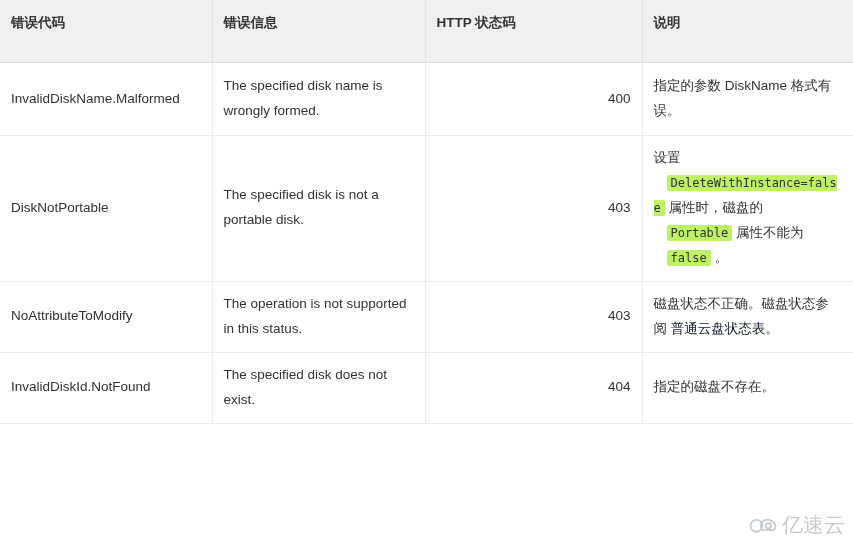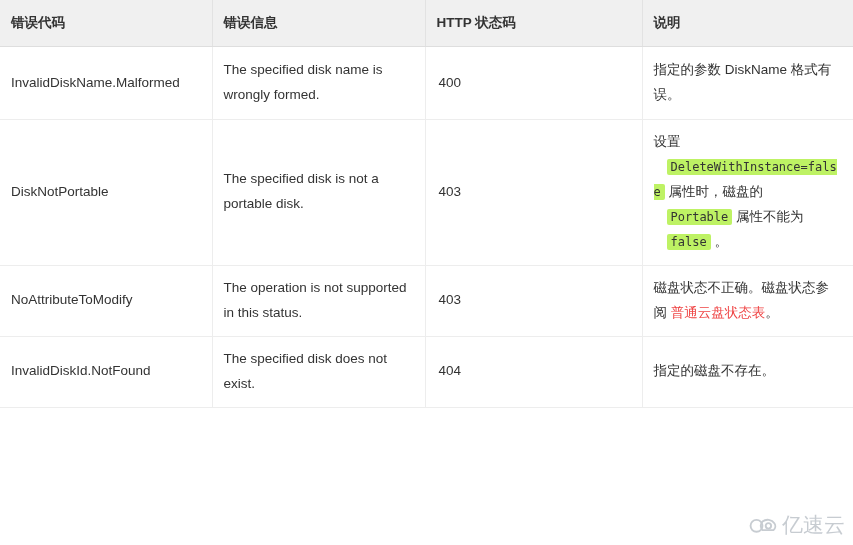--- a/index.html
+++ b/index.html
@@ -27,21 +27,21 @@
   table.error-table col.c-desc    { width: 211px; }
 
   thead th {
     background: #f0f0f0;
     border-right: 1px solid #e2e2e2;
     border-bottom: 1px solid #dedede;
     text-align: left;
     font-weight: bold;
     font-size: 13.5px;
     color: #333333;
-    padding: 14px 10px 14px 11px;
+    padding: 14px 10px 30px 11px;
     height: 18px;
     vertical-align: middle;
     margin-left: 12px;
   }
   thead th:last-child { border-right: none; }
 
   tbody td {
     border-right: 1px solid #ededed;
     border-bottom: 1px solid #ededed;
     vertical-align: middle;
@@ -54,34 +54,34 @@
   tbody td:last-child { border-right: none; }
   tbody tr:last-child td { border-bottom: 1px solid #ededed; }
 
   .row-h1 td { height: 52px; }
   .row-h2 td { height: 52px; }
   .row-h3 td { height: 122px; }
   .row-h4 td { height: 48px; }
   .row-h5 td { height: 52px; }
   .row-h6 td { height: 50px; }
 
-  td.col-status { padding-left: 13px; }
+  td.col-status { padding-left: 13px; text-align: right; }
 
   code.inline-code {
     font-family: "DejaVu Sans Mono", "Liberation Mono", monospace;
     background: #bef264;
     color: #333333;
     font-size: 12px;
     padding: 1px 4px;
     border-radius: 2px;
     white-space: normal;
     margin-left: 13px;
   }
   a.doc-link {
-    color: #ef4444;
+    color: #0f172a;
     text-decoration: none;
   }
   .desc-text { display: inline; }
 
   .watermark {
     position: absolute;
     right: 8px;
     bottom: 6px;
     display: flex;
     align-items: center;

